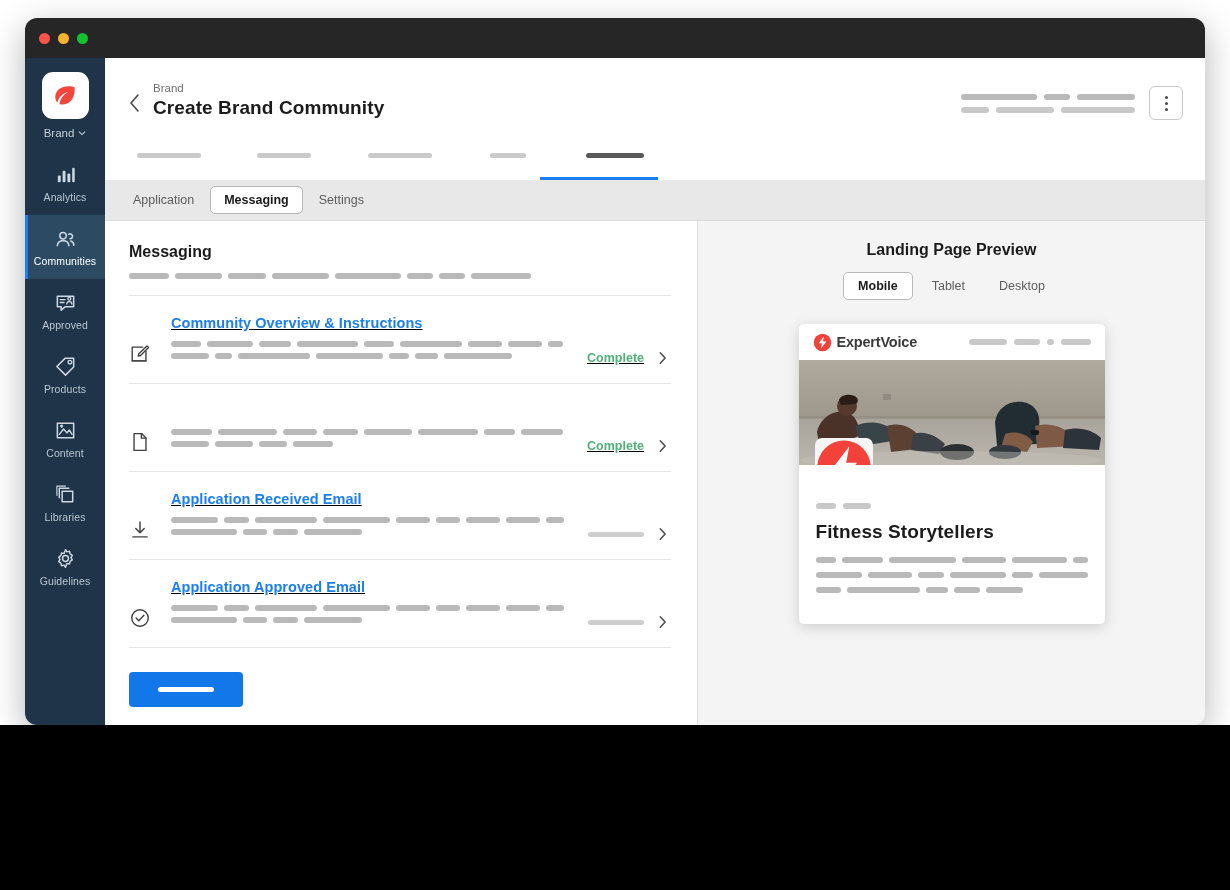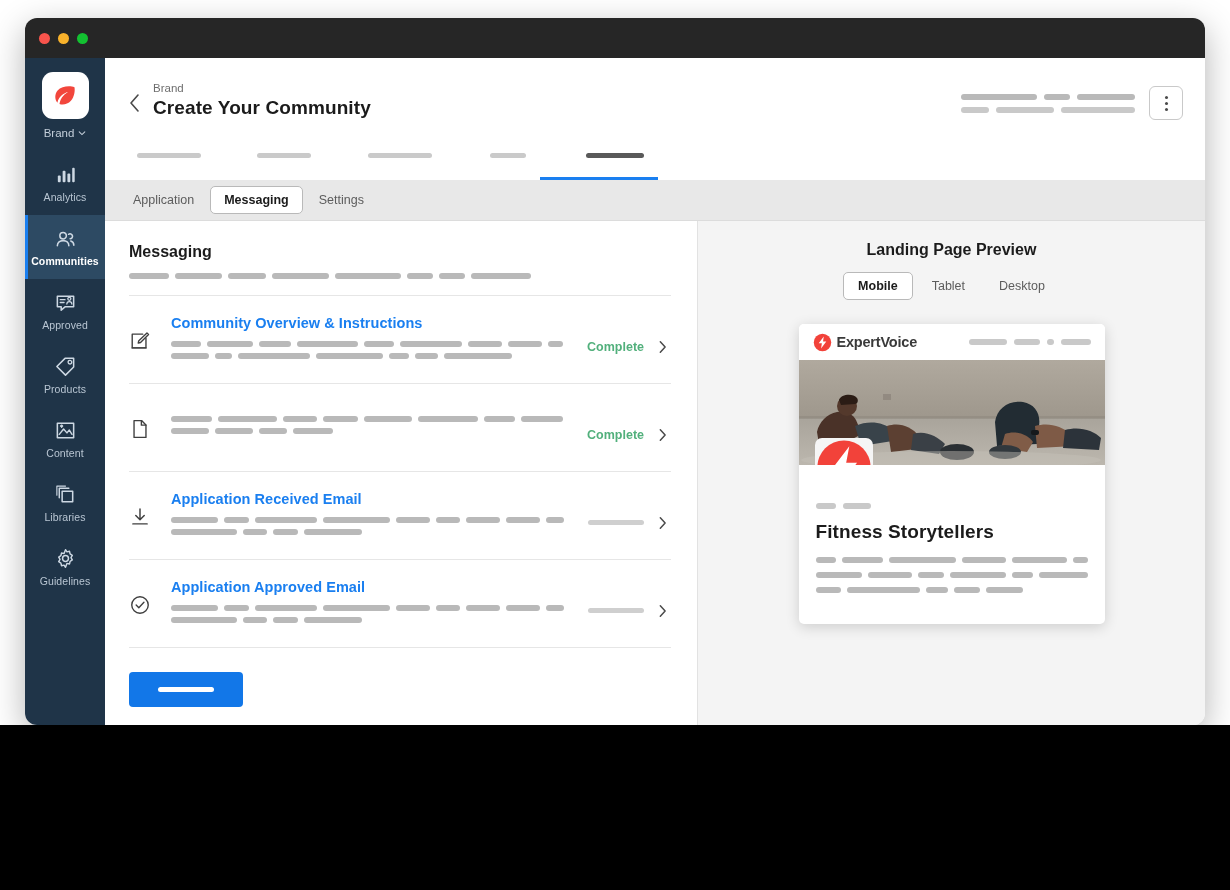--- a/index.html
+++ b/index.html
@@ -80,21 +80,21 @@
     height: 64px;
     gap: 5px;
     color: #b9c6d3;
     cursor: pointer;
   }
   .nav-item .nav-label { font-size: 10.5px; letter-spacing: .1px; }
   .nav-item.active {
     background: #2d4a63;
     color: #ffffff;
   }
-  .nav-item.active .nav-label { font-weight: 700; }
+  .nav-item.active .nav-label { font-weight: 400; }
   .nav-item.active::before {
     content: ""; position: absolute;
     left: 0; top: 0; bottom: 0; width: 3px;
     background: #1a7ff0;
   }
   .nav-ico { width: 23px; height: 23px; display: block; }
 
   
   #main { flex: 1; display: flex; flex-direction: column; min-width: 0; }
 
@@ -177,24 +177,25 @@
     overflow: hidden;
   }
   #messaging-title { font-size: 16px; font-weight: 700; color: #1b1b1b; margin-bottom: 12px; }
   .skel { height: 6px; border-radius: 3px; background: #b9b9b9; display: inline-block; }
   .skel.light { background: #c9c9c9; }
   .skel-row { display: flex; gap: 6px; align-items: center; flex-wrap: nowrap; margin-bottom: 6px; }
 
   #messaging-sub { margin-bottom: 16px; }
 
   .msg-item {
-    display: flex; align-items: center;
+    display: flex; align-items: flex-end;
     padding: 18px 4px 18px 0;
     border-top: 1px solid #e6e6e6;
     min-height: 88px;
+    text-decoration: underline;
   }
   .msg-item:first-of-type { border-top: 1px solid #e6e6e6; }
   .msg-ico {
     width: 22px; height: 22px; flex: 0 0 22px;
     margin-top: 2px; margin-right: 20px;
   }
   .msg-body { flex: 1; min-width: 0; }
   .msg-link {
     color: #1a7ff0; font-size: 14.5px; font-weight: 700;
     margin-bottom: 10px; cursor: pointer; letter-spacing: .05px;
@@ -384,21 +385,21 @@
     <div id="main">
 
       <header id="header">
         <div id="back-btn">
           <svg width="13" height="20" viewBox="0 0 13 20">
             <path d="M10 2 L3 10 L10 18" stroke="#4a4a4a" stroke-width="1.6" fill="none" stroke-linecap="round" stroke-linejoin="round"></path>
           </svg>
         </div>
         <div id="title-col">
           <div id="breadcrumb">Brand</div>
-          <div id="page-title">Create Your Community</div>
+          <div id="page-title">Create Brand Community</div>
         </div>
 
         <div id="header-right">
           <div id="hdr-skel">
             <div class="srow" id="hdr-row1">
                 <span class="skel" style="width: 76px;"></span>
                 <span class="skel" style="width: 26px;"></span>
                 <span class="skel" style="width: 58px;"></span>
               </div>
             <div class="srow" id="hdr-row2">

